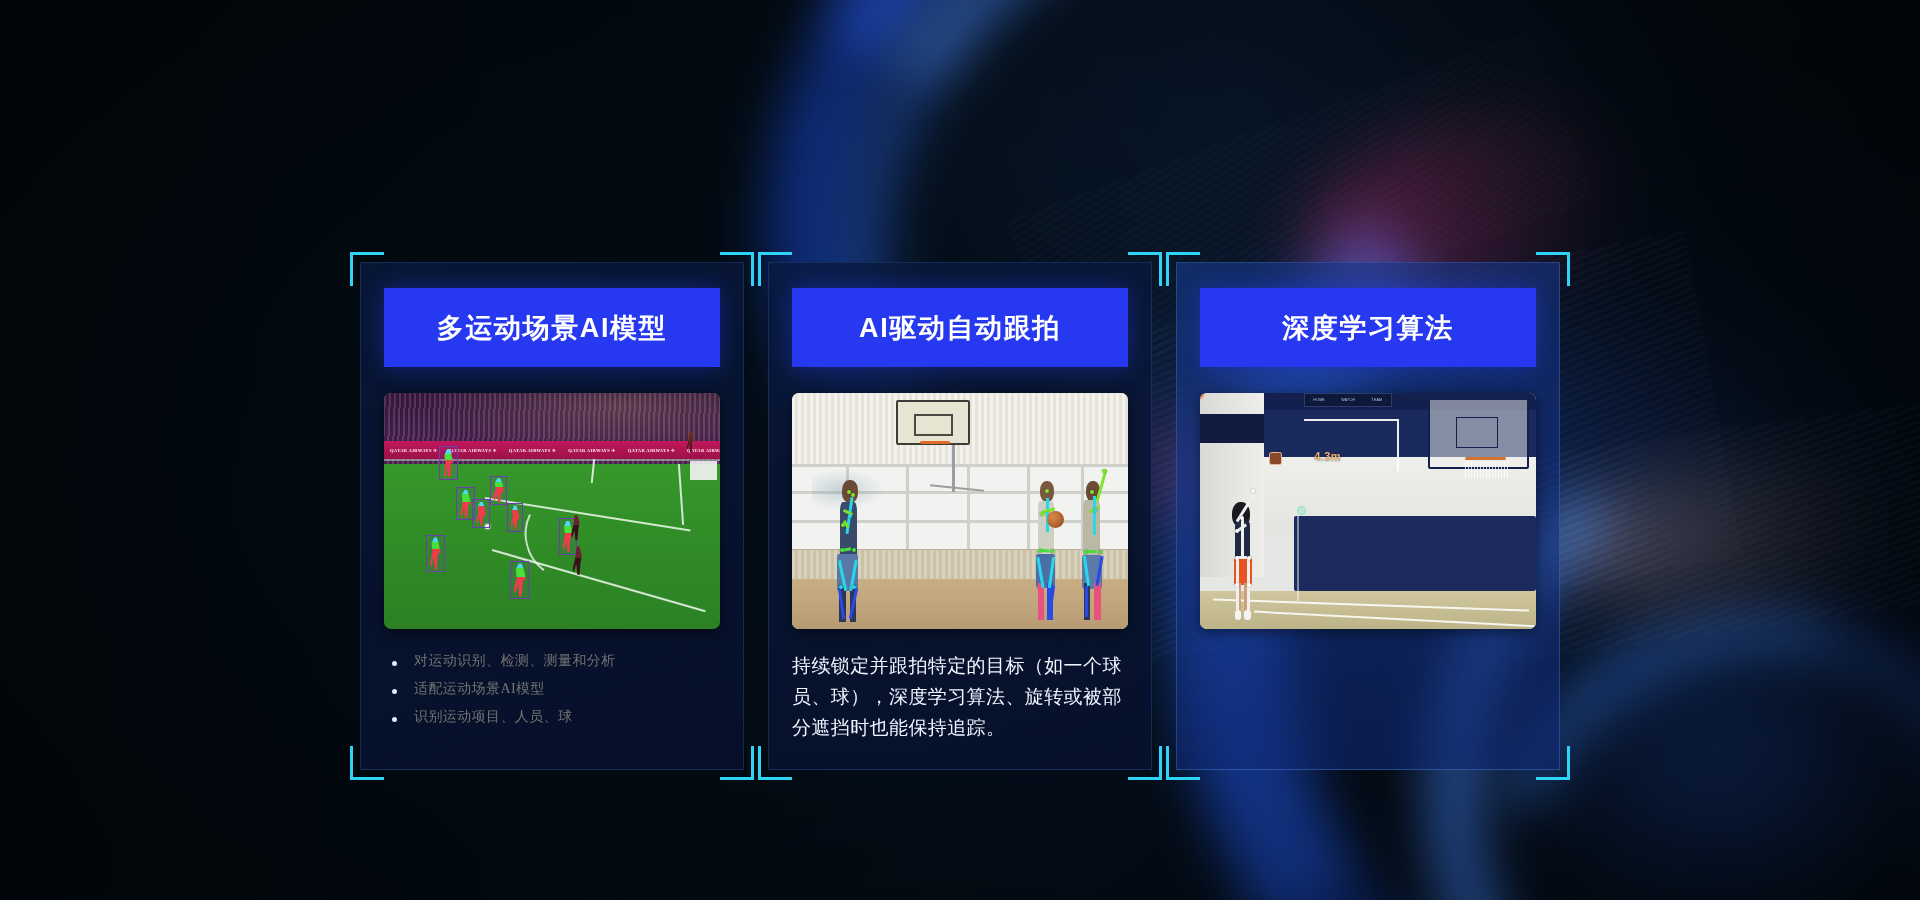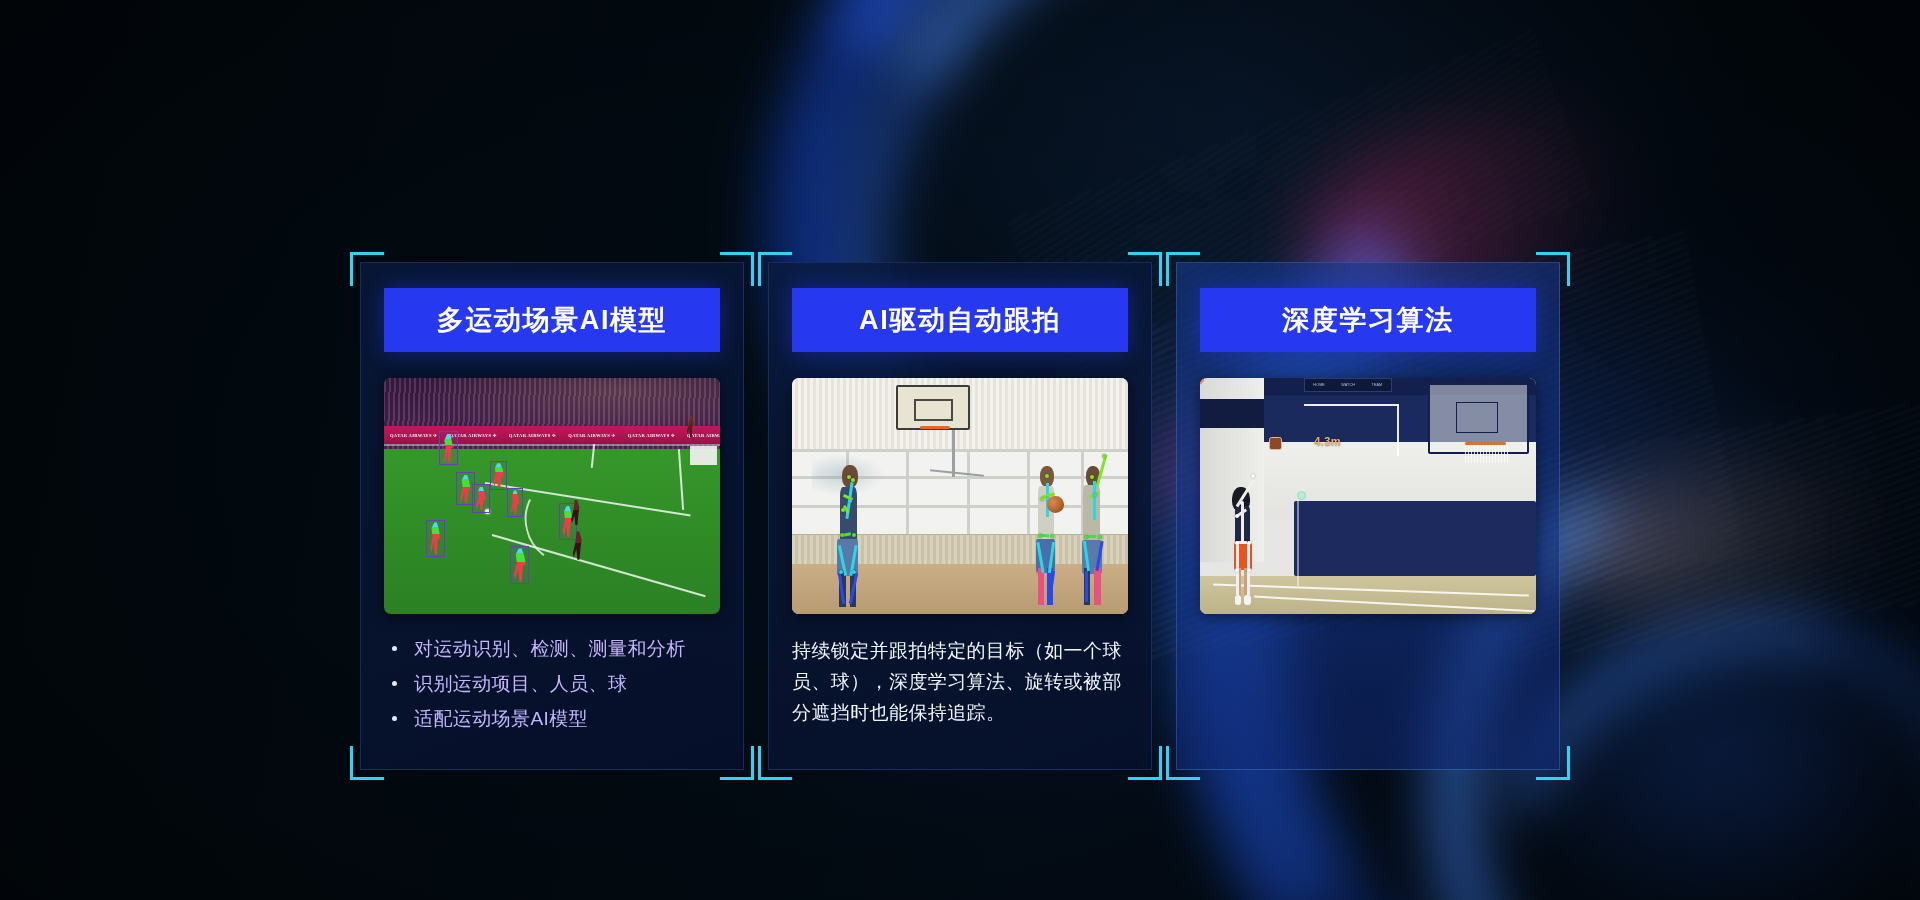--- a/index.html
+++ b/index.html
@@ -110,42 +110,43 @@
   
   .brk{ position:absolute; width:34px; height:34px; pointer-events:none; }
   .brk.tl{ left:-10px;  top:-10px;  border-left:3px solid var(--bc); border-top:3px solid var(--bc); }
   .brk.tr{ right:-10px; top:-10px;  border-right:3px solid var(--bc); border-top:3px solid var(--bc); }
   .brk.bl{ left:-10px;  bottom:-10px; border-left:3px solid var(--bc); border-bottom:3px solid var(--bc); }
   .brk.br{ right:-10px; bottom:-10px; border-right:3px solid var(--bc); border-bottom:3px solid var(--bc); }
 
   .inner{ position:absolute; inset:0; padding:26px 24px 0; display:flex; flex-direction:column; }
 
   .banner{
-    height:64px; display:flex; align-items:center; justify-content:center;
+    height:79px; display:flex; align-items:center; justify-content:center;
     background:var(--accent);
     box-shadow:0 0 22px rgba(38,57,240,.40);
   }
   .banner .t{
     color:#fff; font-size:27px; font-weight:700; letter-spacing:1.6px;
     white-space:nowrap;
   }
 
   .shot{
     margin-top:26px; height:236px; border-radius:7px; overflow:hidden;
     position:relative; background:#0a1020;
     box-shadow:0 3px 14px rgba(0,0,0,.5);
   }
   .body{ margin-top:22px; flex:1; }
 
   
   ul.blist{ list-style:none; }
   ul.blist li{
     position:relative; padding-left:30px; margin-bottom:8px;
-    color:#c4b5fd; font-size:19px; line-height:1.42; letter-spacing:.4px;
+    color:#737373; font-size:14px; line-height:1.42; letter-spacing:.4px;
     white-space:nowrap;
+    font-family:Liberation Serif, serif;
   }
   ul.blist li:before{
     content:""; position:absolute; left:8px; top:10px;
     width:5px; height:5px; border-radius:50%; background:#dfe9ff;
   }
   p.para{
     color:#f0f5ff; font-size:19px; line-height:1.62; letter-spacing:.4px;
   }
 
   
@@ -339,22 +340,22 @@
           clip-path:polygon(40% 0,62% 0,84% 30%,74% 56%,64% 100%,46% 100%,36% 62%,14% 92%,6% 76%,26% 44%)"></div>
         <div class="pl" style="left:90%;top:16%;width:2.6%;height:9%;
           background:linear-gradient(180deg,#7a3020,#3a1410);
           clip-path:polygon(40% 0,62% 0,84% 34%,66% 58%,62% 100%,44% 100%,34% 60%,12% 90%,6% 72%,26% 42%)"></div>
         <div style="position:absolute;right:1%;top:29%;width:8%;height:8%;background:#f4f4f4;opacity:.9"></div>
       </div>
 
       <div class="body">
         <ul class="blist">
           <li>对运动识别、检测、测量和分析</li>
+          <li>适配运动场景AI模型</li>
           <li>识别运动项目、人员、球</li>
-          <li>适配运动场景AI模型</li>
         </ul>
       </div>
     </div>
   </div>
 
   <div class="card">
     <div class="panel"></div>
     <span class="brk tl" style="--bc:#2dd4f5"></span>
     <span class="brk tr" style="--bc:#2dd4f5"></span>
     <span class="brk bl" style="--bc:#2dd4f5"></span>

